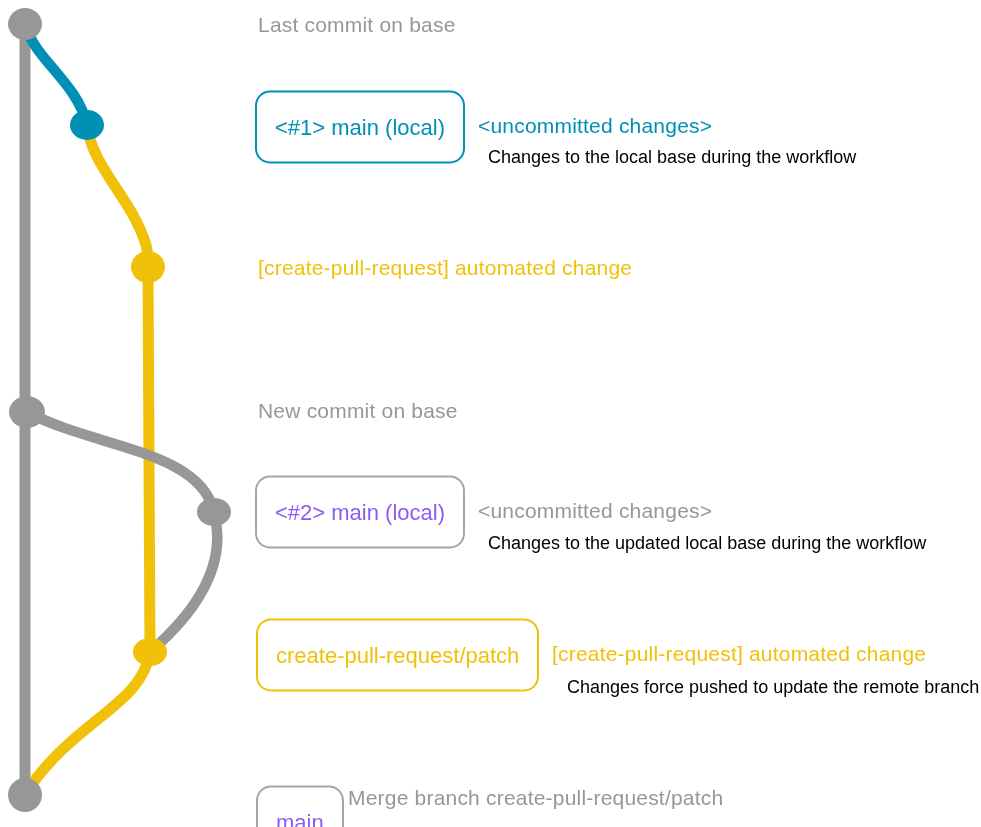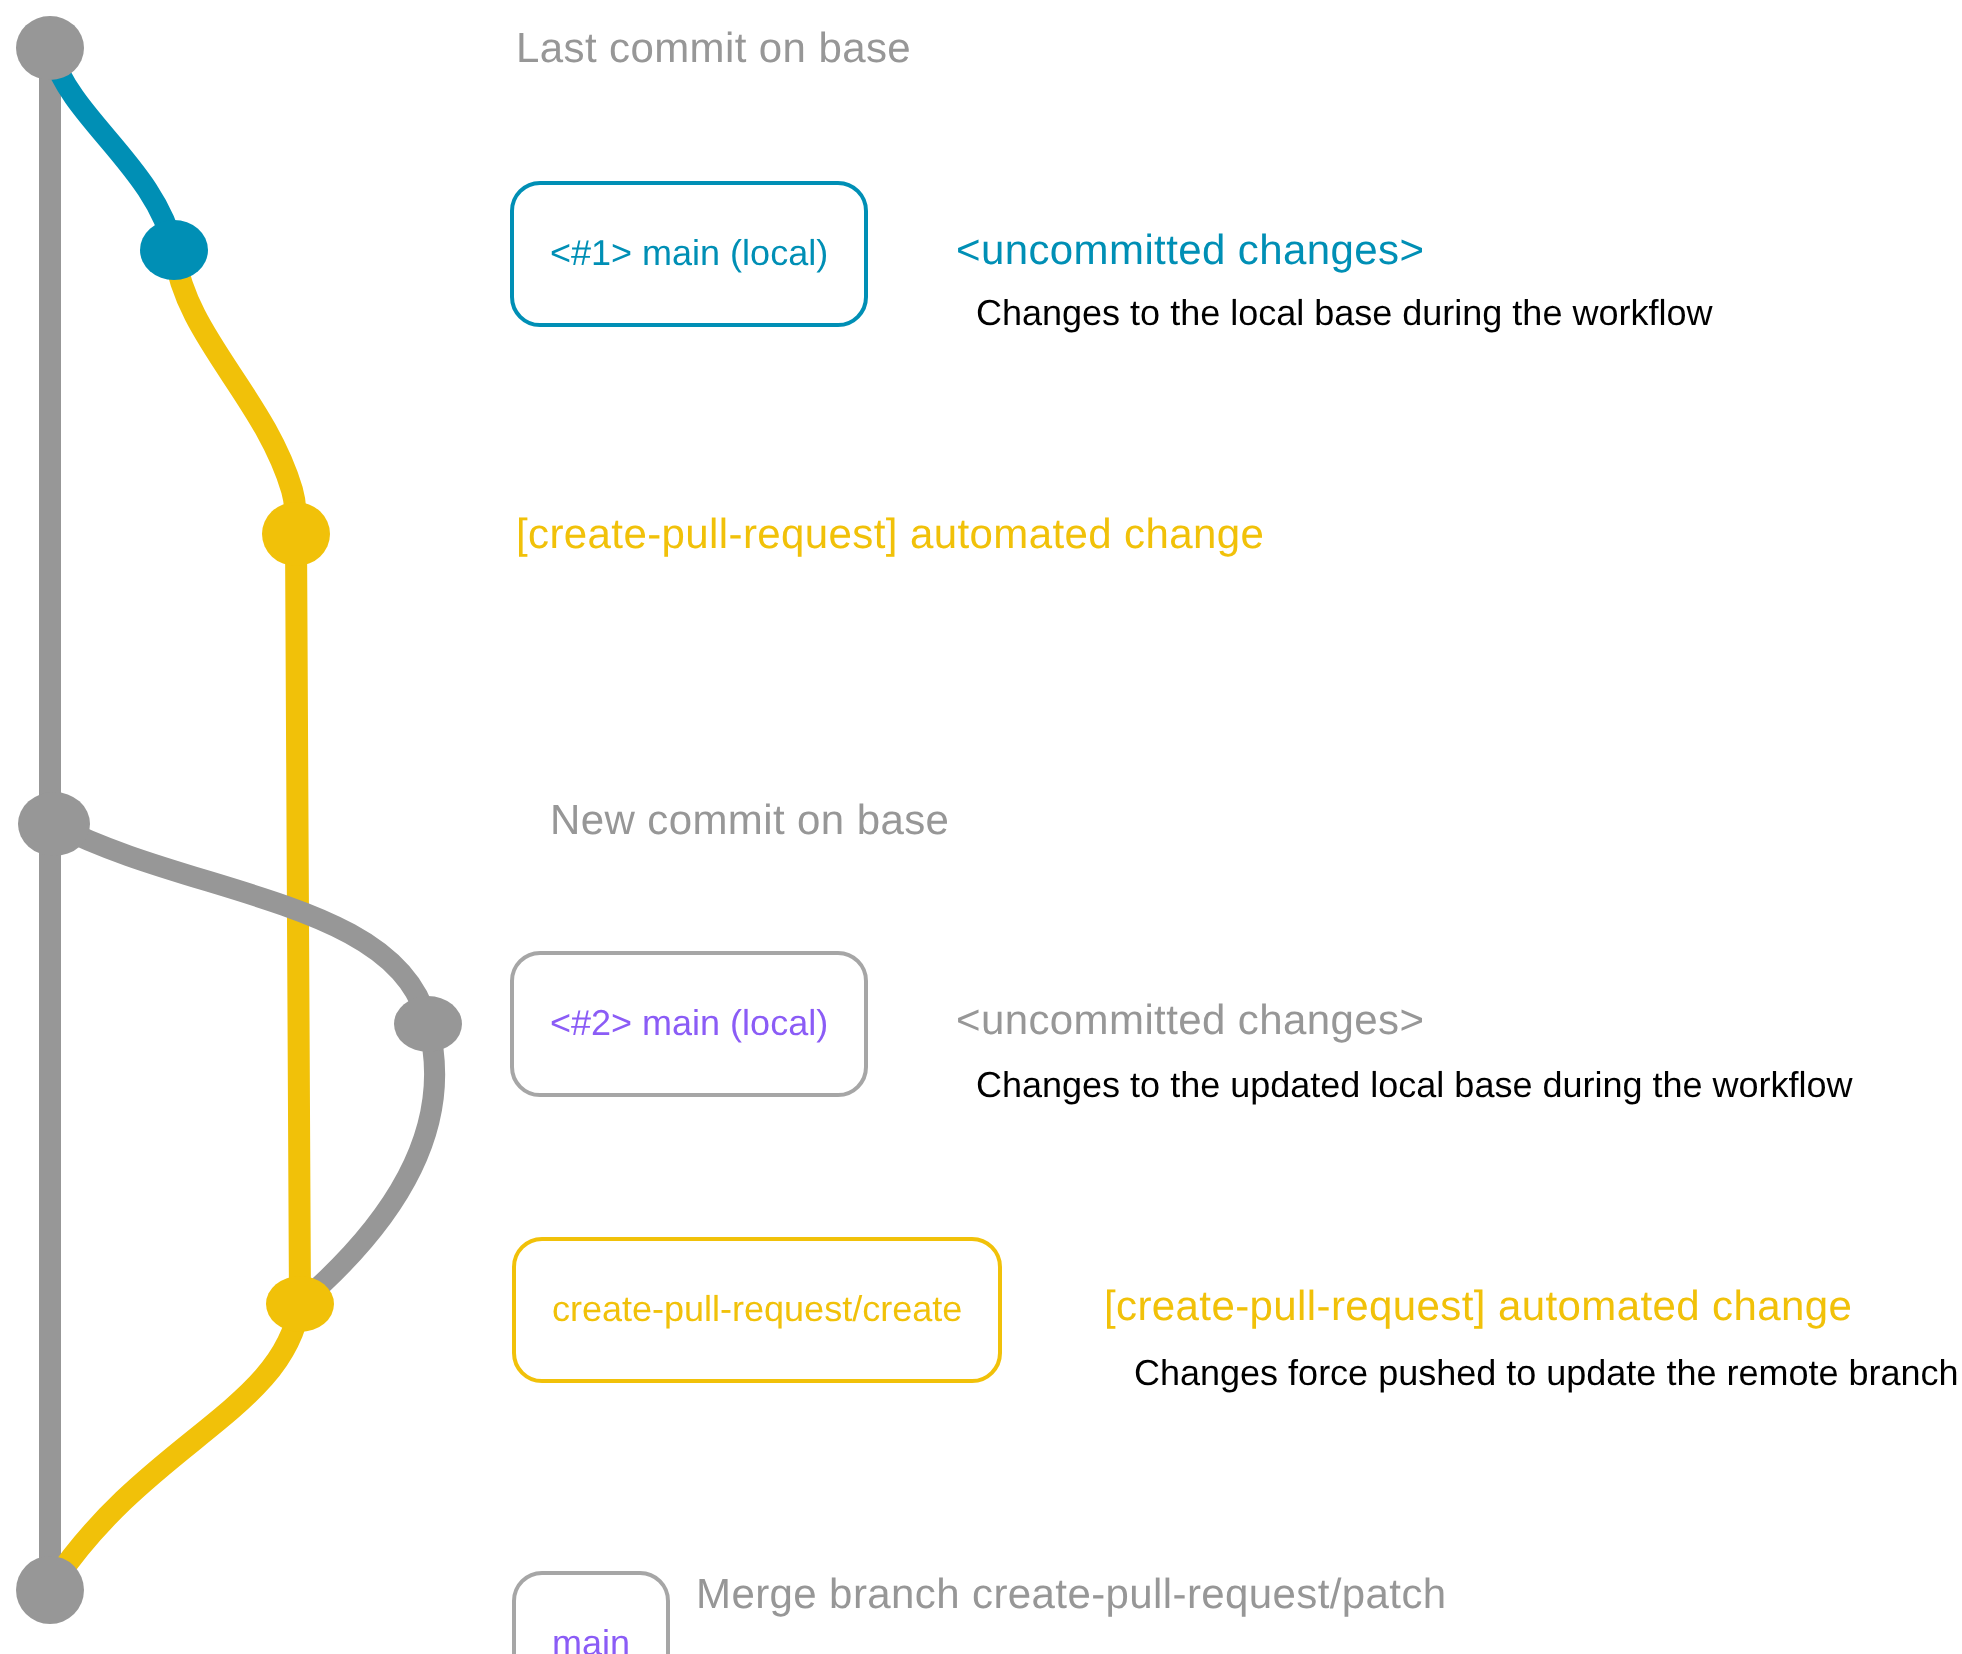--- a/index.html
+++ b/index.html
@@ -3,21 +3,21 @@
 <meta charset="utf-8">
 <style>
   html,body{margin:0;padding:0;background:#ffffff;}
   body{width:981px;height:827px;font-family:"Liberation Sans",sans-serif;overflow:hidden;}
   .canvas{position:relative;width:981px;height:749px;background:#ffffff;}
   svg.graph{position:absolute;left:0;top:0;}
   .msg{position:absolute;transform:translateY(-50%);font-size:21px;white-space:nowrap;letter-spacing:.2px;}
   .c-gray{color:#979797;}
   .c-blue{color:#008fb5;}
   .c-yellow{color:#f1c109;}
-  .badge{position:absolute;transform:translateY(-50%);font-size:18px;line-height:25px;
+  .badge{position:absolute;transform:translateY(-50%);font-size:22px;line-height:25px;
          border:2px solid;border-radius:15px;padding:22px 18px;white-space:nowrap;background:#fff;}
   .b-blue{color:#008fb5;border-color:#008fb5;}
   .b-gray{color:#8b5cf6;border-color:#a6a6a6;}
   .b-yellow{color:#f1c109;border-color:#f1c109;}
   .note{position:absolute;transform:translateY(-50%);font-family:Liberation Sans, sans-serif;
         font-size:18px;color:#000000;white-space:nowrap;}
 </style>
 </head>
 <body>
 
@@ -47,26 +47,26 @@
   </svg>
 
   <div class="msg c-gray" style="left:258px;top:25px;">Last commit on base</div>
 
   <div class="badge b-blue" style="left:255px;top:127px;">&lt;#1&gt; main (local)</div>
   <div class="msg c-blue" style="left:478px;top:126px;">&lt;uncommitted changes&gt;</div>
   <div class="note" style="left:488px;top:157px;">Changes to the local base during the workflow</div>
 
   <div class="msg c-yellow" style="left:258px;top:268px;">[create-pull-request] automated change</div>
 
-  <div class="msg c-gray" style="left:275px;top:411px;">New commit on base</div>
+  <div class="msg c-gray" style="left:258px;top:411px;">New commit on base</div>
 
   <div class="badge b-gray" style="left:255px;top:512px;">&lt;#2&gt; main (local)</div>
   <div class="msg c-gray" style="left:478px;top:511px;">&lt;uncommitted changes&gt;</div>
   <div class="note" style="left:488px;top:543px;">Changes to the updated local base during the workflow</div>
 
-  <div class="badge b-yellow" style="left:256px;top:655px;">create-pull-request/create</div>
+  <div class="badge b-yellow" style="left:256px;top:655px;">create-pull-request/patch</div>
   <div class="msg c-yellow" style="left:552px;top:654px;">[create-pull-request] automated change</div>
   <div class="note" style="left:567px;top:687px;">Changes force pushed to update the remote branch</div>
 
   <div class="badge b-gray" style="left:256px;top:798px;margin-top:24px;">main</div>
   <div class="msg c-gray" style="left:348px;top:798px;">Merge branch create-pull-request/patch</div>
 
 </div>
 
 </body></html>

